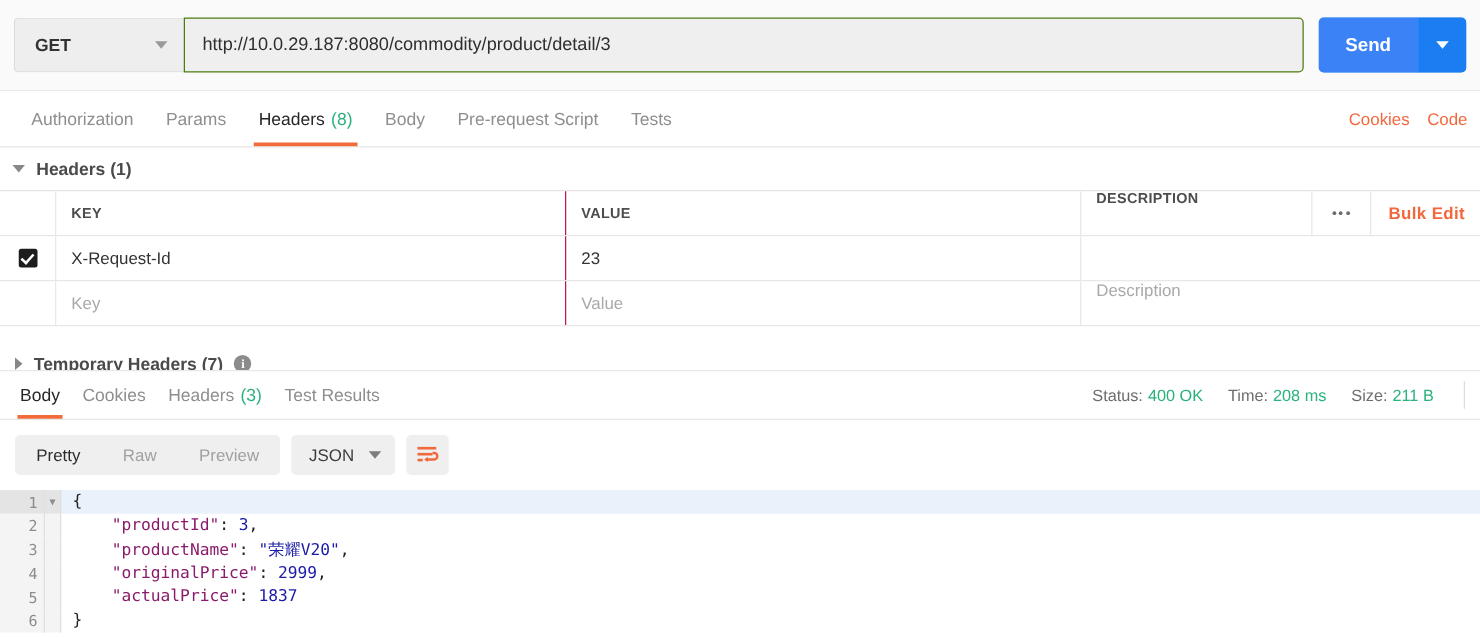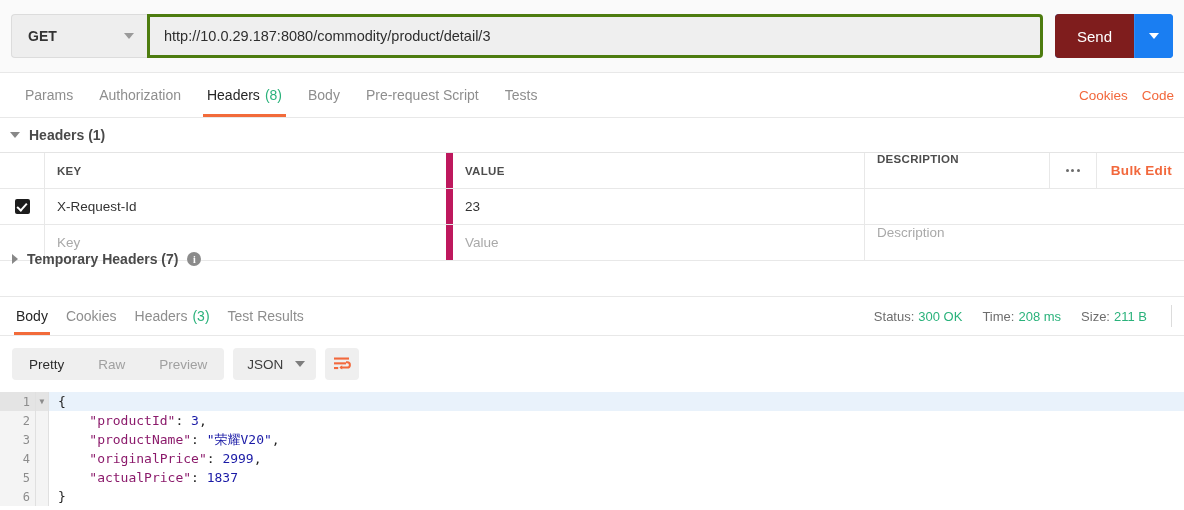--- a/index.html
+++ b/index.html
@@ -33,39 +33,39 @@
   }
   .method-select .caret {
     width: 0; height: 0;
     border-left: 5px solid transparent;
     border-right: 5px solid transparent;
     border-top: 6px solid #9a9a9a;
   }
   .url-input {
     flex: 1; height: 44px;
     background: #efefef;
-    border: 3px solid #4d7c0f;
+    border: 1px solid #4d7c0f;
     border-radius: 0 4px 4px 0;
     display: flex; align-items: center;
     padding: 0 14px;
     font-size: 14.5px; color: #2e2e2e;
     cursor: text;
     overflow: hidden; white-space: nowrap;
   }
   .send-wrap {
     margin-left: 12px; height: 44px;
     display: flex; align-items: stretch;
     border-radius: 4px; overflow: hidden;
     background: #1a7ef2;
   }
   .send-btn {
     width: 80px;
     display: flex; align-items: center; justify-content: center;
-    color: #fff; font-size: 15px; font-weight: normal;
-    background: #7f1d1d; cursor: pointer;
+    color: #fff; font-size: 15px; font-weight: bold;
+    background: #3b82f6; cursor: pointer;
     border-right: 1px solid #2f8cf5;
   }
   .send-caret {
     width: 38px;
     display: flex; align-items: center; justify-content: center;
     background: #1a7ef2; cursor: pointer;
   }
   .send-caret i {
     display: block; width: 0; height: 0;
     border-left: 5px solid transparent;
@@ -103,21 +103,21 @@
   }
 
   
   .section-head {
     position: absolute; left: 0; width: 1184px; height: 34px;
     display: flex; align-items: center; padding-left: 10px;
     font-size: 14px; color: #4a4a4a; font-weight: 600;
     cursor: pointer;
   }
   #headers-section-head { top: 118px; }
-  #temp-headers-section-head { top: 242px; }
+  #temp-headers-section-head { top: 274px; }
   .tri-down {
     width: 0; height: 0; margin-right: 9px;
     border-left: 5px solid transparent;
     border-right: 5px solid transparent;
     border-top: 6px solid #888;
   }
   .tri-right {
     width: 0; height: 0; margin-right: 9px; margin-left: 2px;
     border-top: 5px solid transparent;
     border-bottom: 5px solid transparent;
@@ -136,21 +136,21 @@
     position: absolute; left: 0; top: 152px; width: 1184px;
     border-top: 1px solid #e4e4e4;
   }
   .hrow { display: flex; height: 36px; border-bottom: 1px solid #e8e8e8; }
   .hrow.headrow { height: 36px; }
   .c-check {
     width: 45px; border-right: 1px solid #e8e8e8;
     display: flex; align-items: center; justify-content: center;
   }
   .c-key {
-    width: 408px; border-right: 7px solid #be185d;
+    width: 408px; border-right: 1px solid #be185d;
     display: flex; align-items: center; padding-left: 12px;
     font-size: 13.5px; color: #333;
   }
   .c-val {
     width: 412px; border-right: 1px solid #e8e8e8;
     display: flex; align-items: center; padding-left: 12px;
     font-size: 13.5px; color: #333;
   }
   .c-desc {
     flex: 1; display: flex; align-items: flex-start; padding-left: 12px;
@@ -295,24 +295,24 @@
       <div class="send-btn">Send</div>
       <div class="send-caret">
         <i></i>
       </div>
     </div>
   </div>
 
   <div class="reqtabs">
     <div class="tablist">
       <div class="rtab">
+        <span>Authorization</span>
+      </div>
+      <div class="rtab">
         <span>Params</span>
-      </div>
-      <div class="rtab">
-        <span>Authorization</span>
       </div>
       <div class="rtab active">
         <span>Headers</span>
         <span class="cnt">(8)</span>
       </div>
       <div class="rtab">
         <span>Body</span>
       </div>
       <div class="rtab">
         <span>Pre-request Script</span>
@@ -388,21 +388,21 @@
       <div class="stab">
         <span>Headers</span>
         <span class="cnt">(3)</span>
       </div>
       <div class="stab">
         <span>Test Results</span>
       </div>
     </div>
     <div class="status-strip">
       <span>
-        <span>Status:</span><b>300 OK</b>
+        <span>Status:</span><b>400 OK</b>
       </span>
       <span>
         <span>Time:</span><b>208 ms</b>
       </span>
       <span>
         <span>Size:</span><b>211 B</b>
       </span>
       <span class="divider"></span>
     </div>
   </div>

